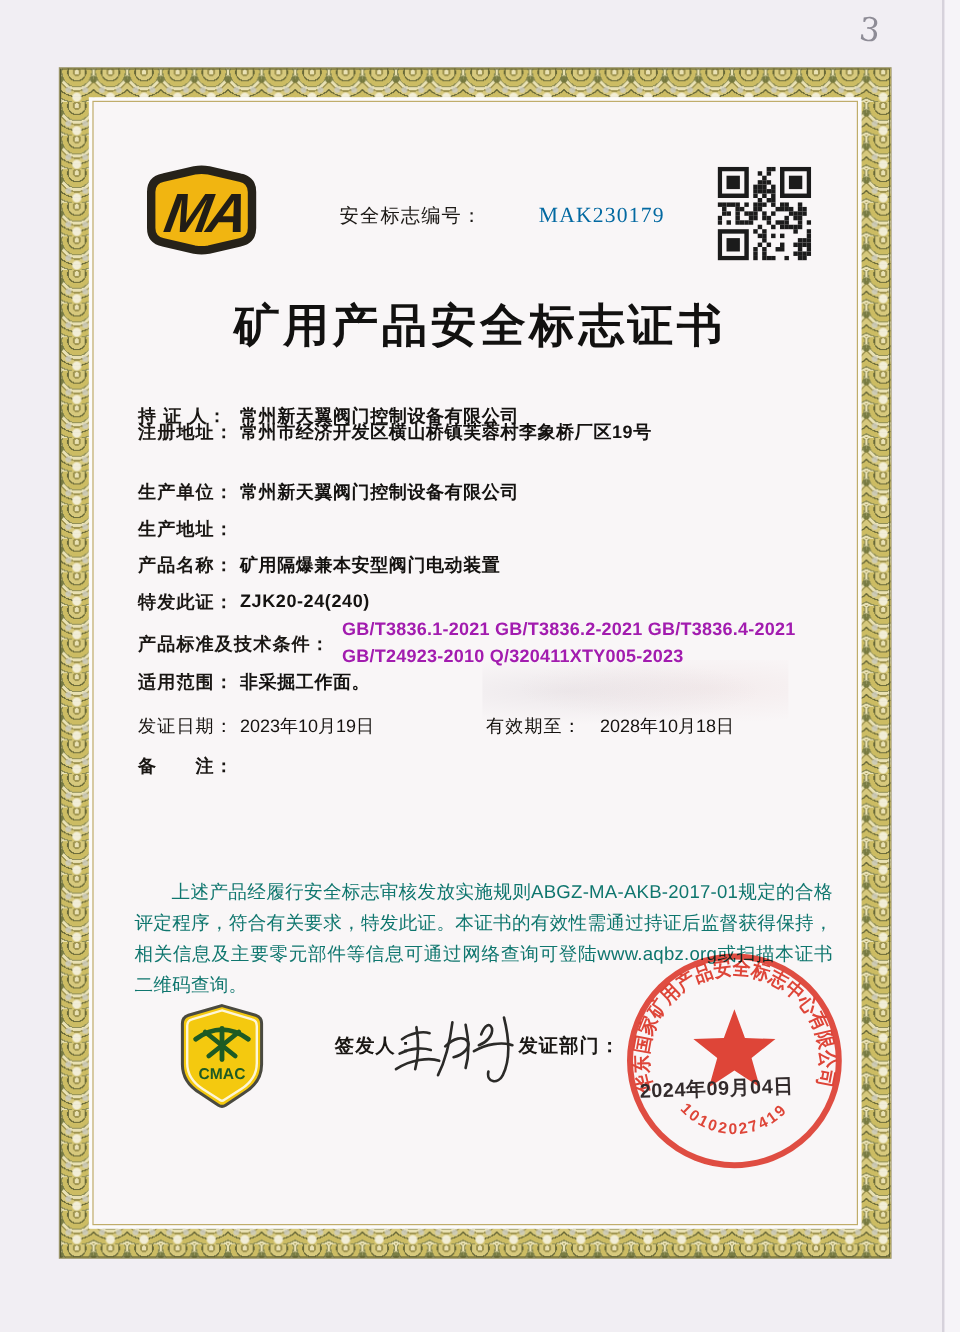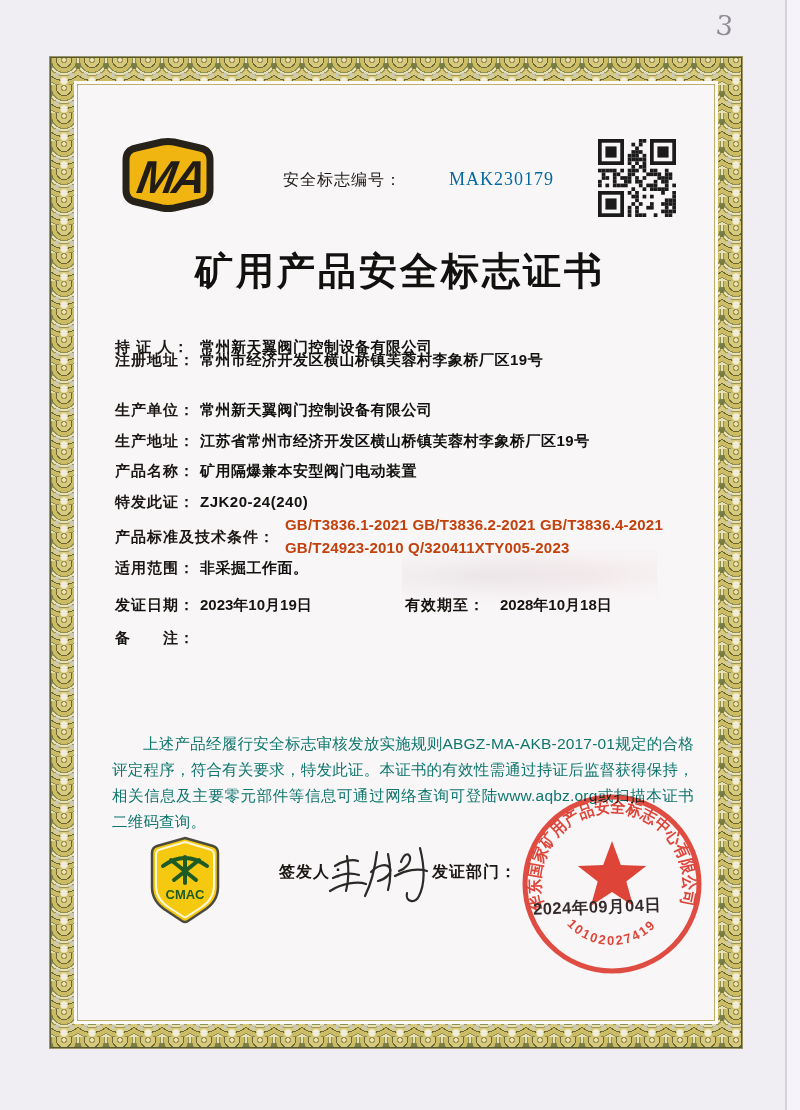--- a/index.html
+++ b/index.html
@@ -36,22 +36,22 @@
   .certno-label { font-size:16px; color:#1c1916; letter-spacing:1px; }
   .certno-value { font-family:"Liberation Serif", serif; font-size:18px; color:#0369a1; letter-spacing:1px; margin-left:4px; }
 
   .title { left:0; top:246px; width:800px; text-align:center; font-size:38px; font-weight:900;
            letter-spacing:3px; color:#121110; }
 
   .row { left:115px; display:flex; }
   .row-label { width:85px; font-size:15px; font-weight:700; color:#1a1714; letter-spacing:1px; flex:0 0 auto; }
   .row-value { font-size:15px; font-weight:700; color:#141210; letter-spacing:.5px; }
   .std-label { left:115px; top:528px; font-size:15px; font-weight:700; letter-spacing:1px; color:#1a1714; }
-  .std-values { left:285px; top:513px; font-size:15px; font-weight:700; color:#c2410c; line-height:23px; letter-spacing:.2px; }
-  .dates-row { left:115px; top:596px; display:flex; font-size:15px; font-weight:700; color:#161310; }
+  .std-values { left:285px; top:513px; font-size:15px; font-weight:700; color:#a21caf; line-height:23px; letter-spacing:.2px; }
+  .dates-row { left:115px; top:596px; display:flex; font-size:15px; font-weight:400; color:#161310; }
   .remark { left:115px; top:629px; font-size:15px; font-weight:700; letter-spacing:1px; color:#1a1714; }
 
   .statement { left:112px; top:731px; width:582px; font-size:15.5px; font-weight:400;
     color:#0f766e; line-height:26px; text-indent:2em; text-align:justify; letter-spacing:.2px; }
 
   .signer-label, .dept-label { font-size:16px; font-weight:700; color:#1a1714; letter-spacing:1px; }
 
   .stamp-wrap { left:516px; top:788px; width:192px; height:196px; opacity:.93; mix-blend-mode:multiply; }
 </style>
 </head>
@@ -228,21 +228,20 @@
   <div class="abs row" style="top:351px;">
     <span class="row-label">注册地址：</span>
     <span class="row-value">常州市经济开发区横山桥镇芙蓉村李象桥厂区19号</span>
   </div>
   <div class="abs row" style="top:401px;">
     <span class="row-label">生产单位：</span>
     <span class="row-value">常州新天翼阀门控制设备有限公司</span>
   </div>
   <div class="abs row" style="top:432px;">
     <span class="row-label">生产地址：</span>
-    <span class="row-value">江苏省常州市经济开发区横山桥镇芙蓉村李象桥厂区19号</span>
   </div>
   <div class="abs row" style="top:462px;">
     <span class="row-label">产品名称：</span>
     <span class="row-value">矿用隔爆兼本安型阀门电动装置</span>
   </div>
   <div class="abs row" style="top:493px;">
     <span class="row-label">特发此证：</span>
     <span class="row-value">ZJK20-24(240)</span>
   </div>
 

